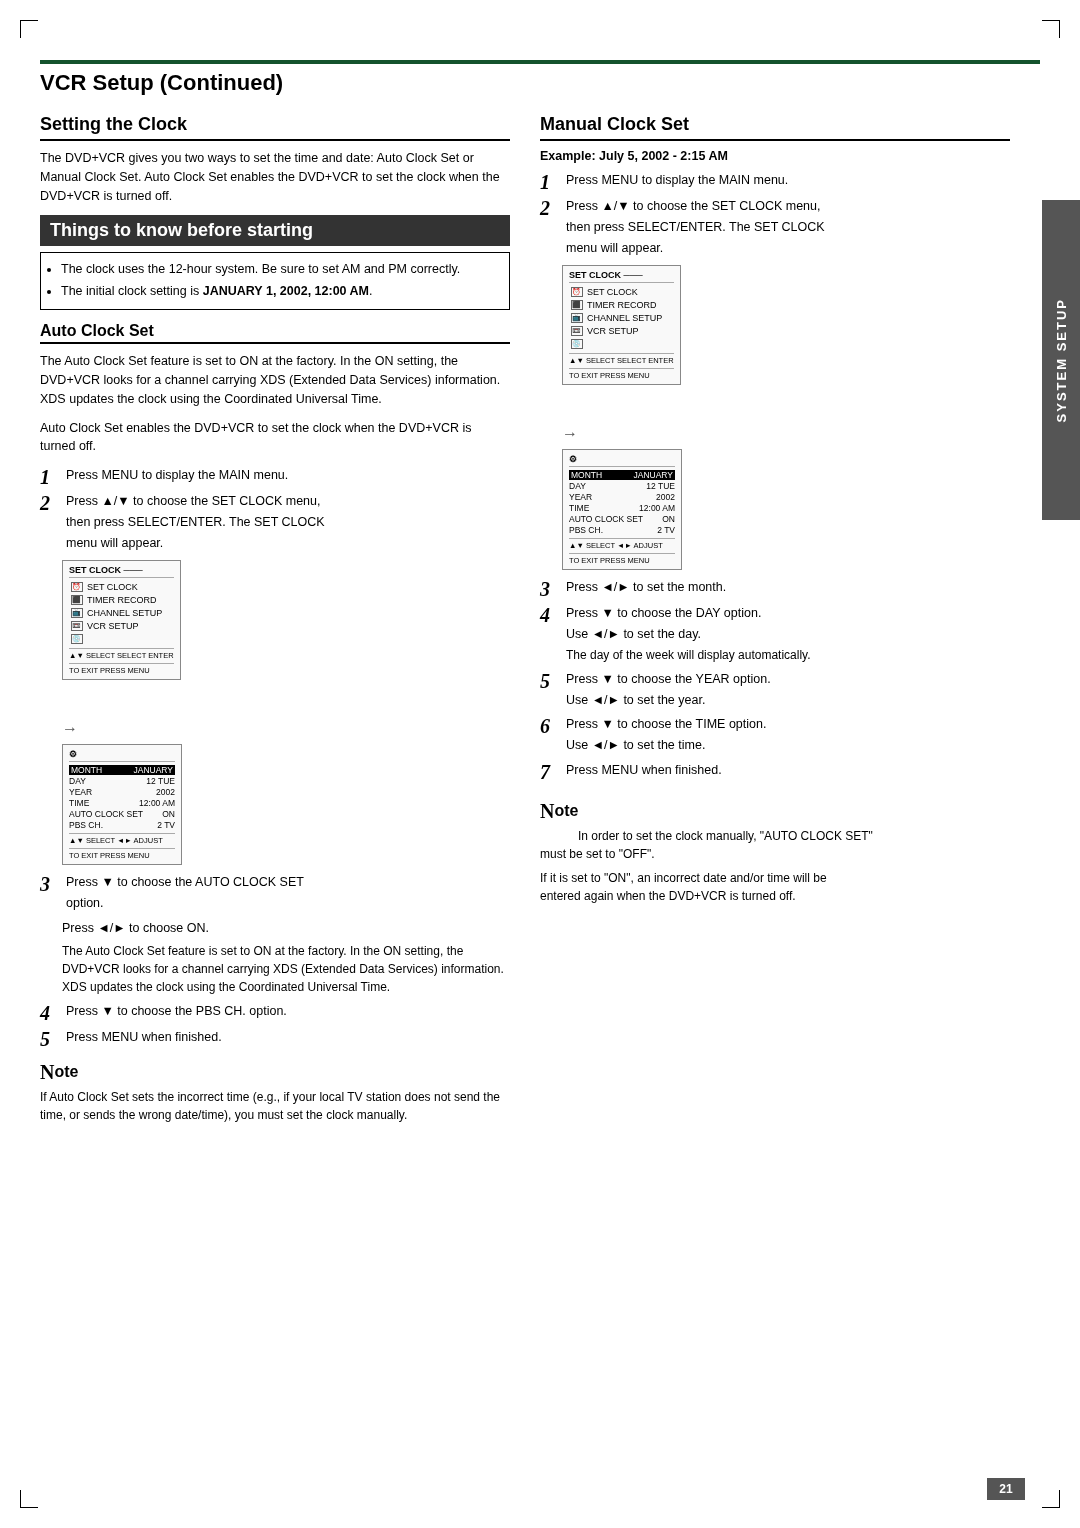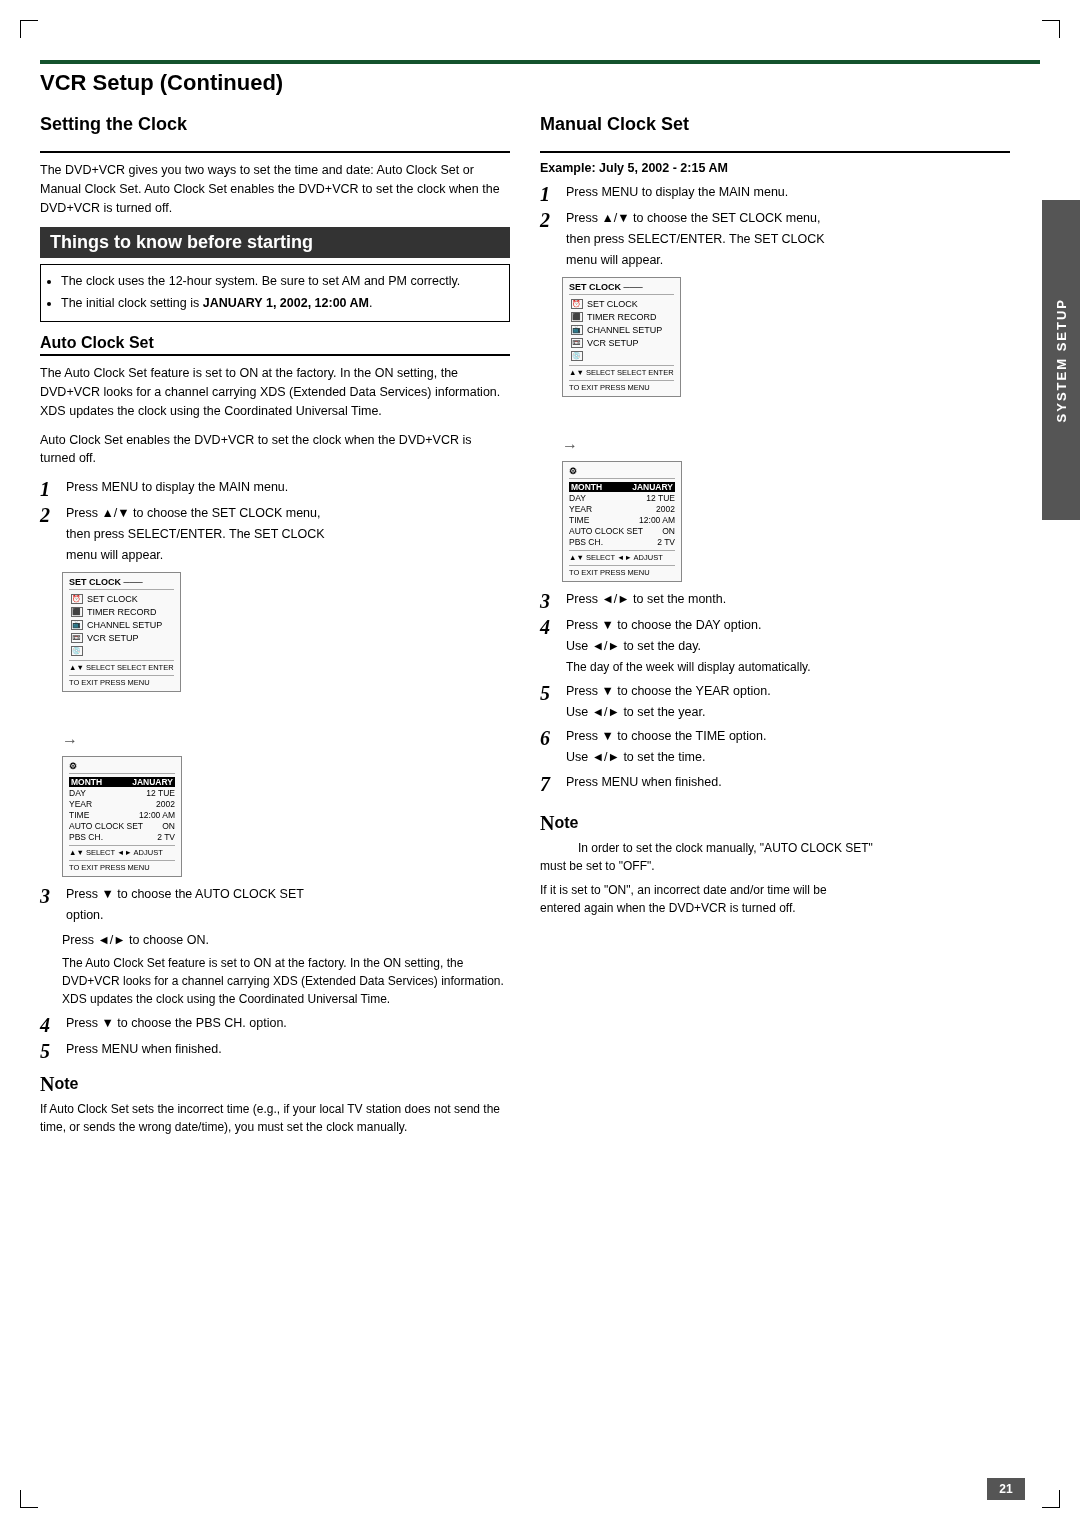--- a/index.html
+++ b/index.html
@@ -96,21 +96,21 @@
       flex: 1;
       max-width: 470px;
     }
 
     
     .section-title {
       font-size: 18px;
       font-weight: bold;
       border-bottom: 2px solid #000;
       margin-bottom: 8px;
-      padding-bottom: 16px;
+      padding-bottom: 4px;
     }
 
     
     .intro-para {
       font-size: 12.5px;
       line-height: 1.5;
       margin-bottom: 10px;
     }
 
     
@@ -220,21 +220,20 @@
     .settings-row {
       display: flex;
       justify-content: space-between;
       margin-bottom: 1px;
       font-size: 8.5px;
     }
     .settings-row.highlighted-row {
       background: #000;
       color: #fff;
       padding: 0 2px;
-      font-weight: bold;
     }
     .menu-footer {
       font-size: 7.5px;
       border-top: 1px solid #aaa;
       margin-top: 3px;
       padding-top: 2px;
       display: flex;
       gap: 4px;
     }
 

